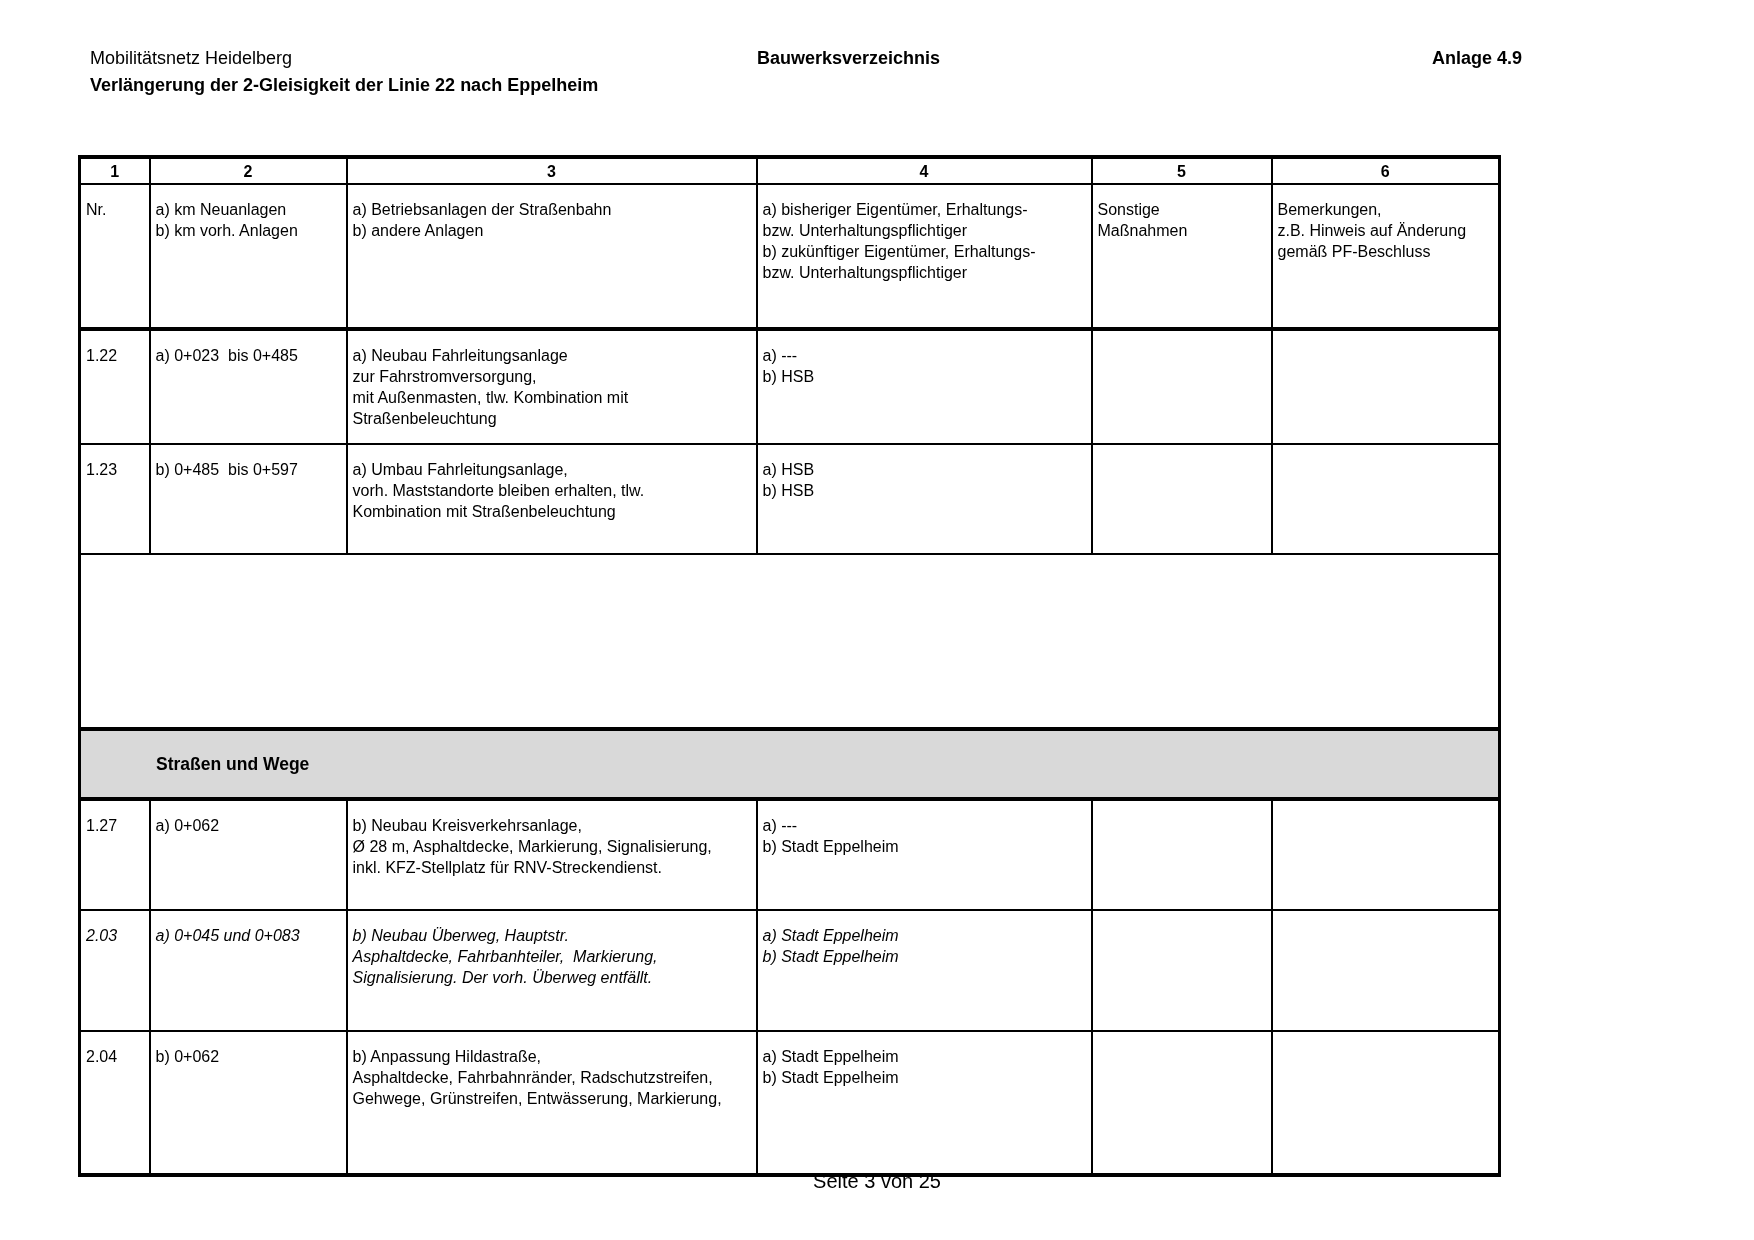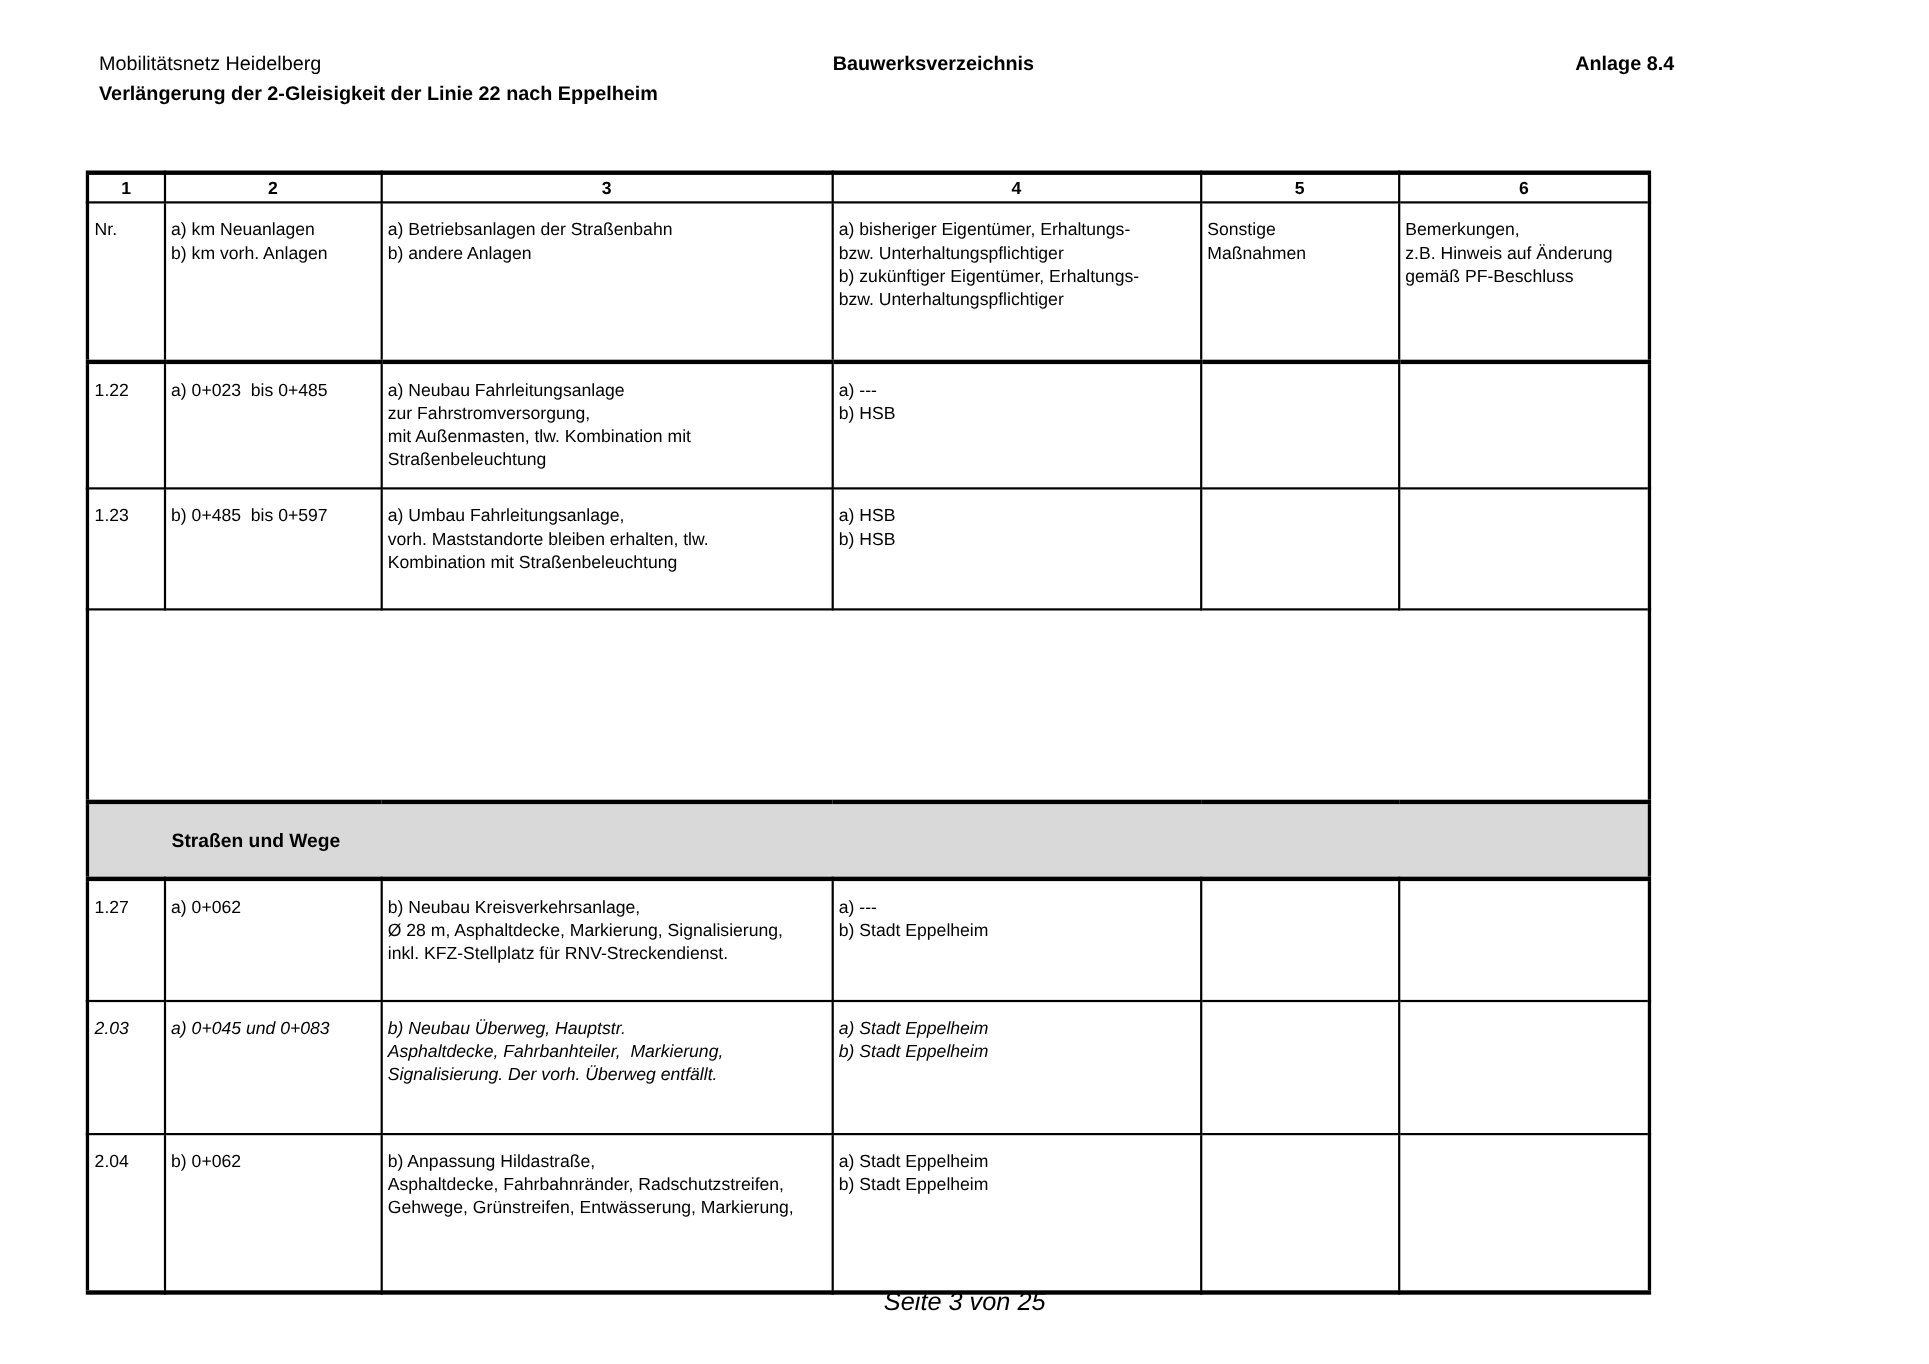--- a/index.html
+++ b/index.html
@@ -61,34 +61,33 @@
   tr.row-201 td { height:80px; }
   tr.row-202 td { height:82px; }
   tr.row-203 td { height:91px;font-style:italic; }
   tr.row-204 td { height:113px; }
 
   
   .page-footer {
     position:absolute;
     top:1170px; left:0; width:100%;
     text-align:center;
-    font-size:23px;
-    font-style:italic;
+    font-size:20px;
   }
 </style>
 </head>
 <body>
 
 <div class="page">
 
   <div class="page-header">
     <div class="project-line">Mobilitätsnetz Heidelberg</div>
     <div class="subtitle-line">Verlängerung der 2-Gleisigkeit der Linie 22 nach Eppelheim</div>
     <div class="doc-title">Bauwerksverzeichnis</div>
-    <div class="annex">Anlage 8.4</div>
+    <div class="annex">Anlage 4.9</div>
   </div>
 
   <div class="table-wrap">
     <table class="bwv">
       <colgroup>
         <col style="width:70px">
           <col style="width:197px">
           <col style="width:410px">
         <col style="width:335px">
           <col style="width:180px">

